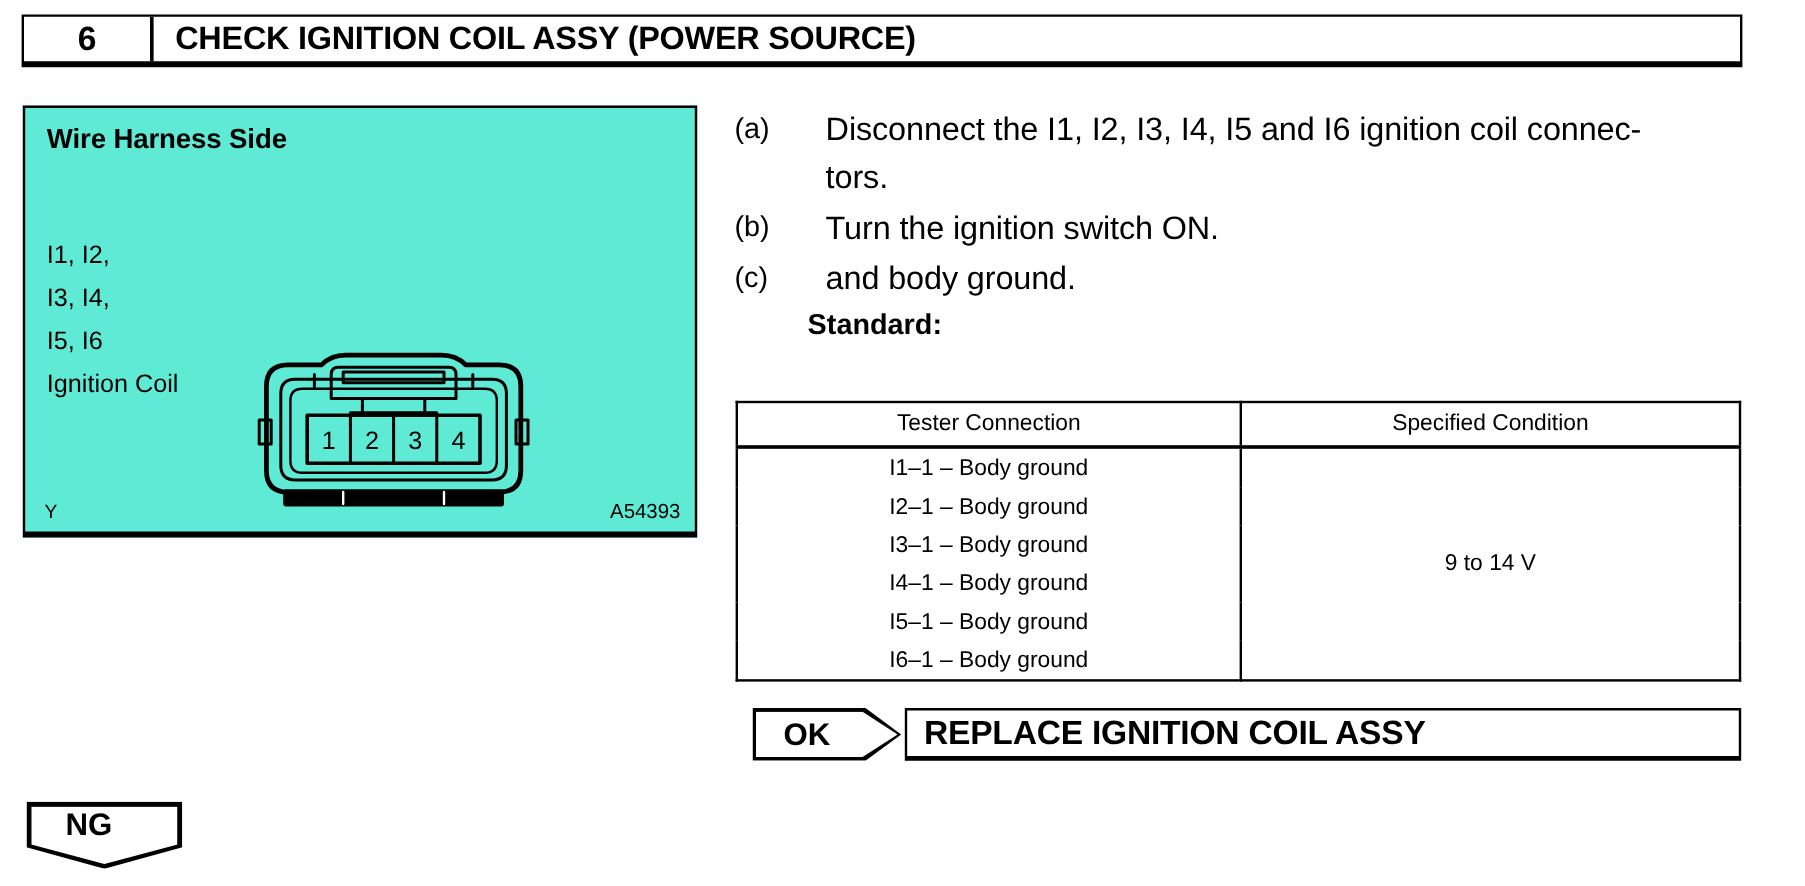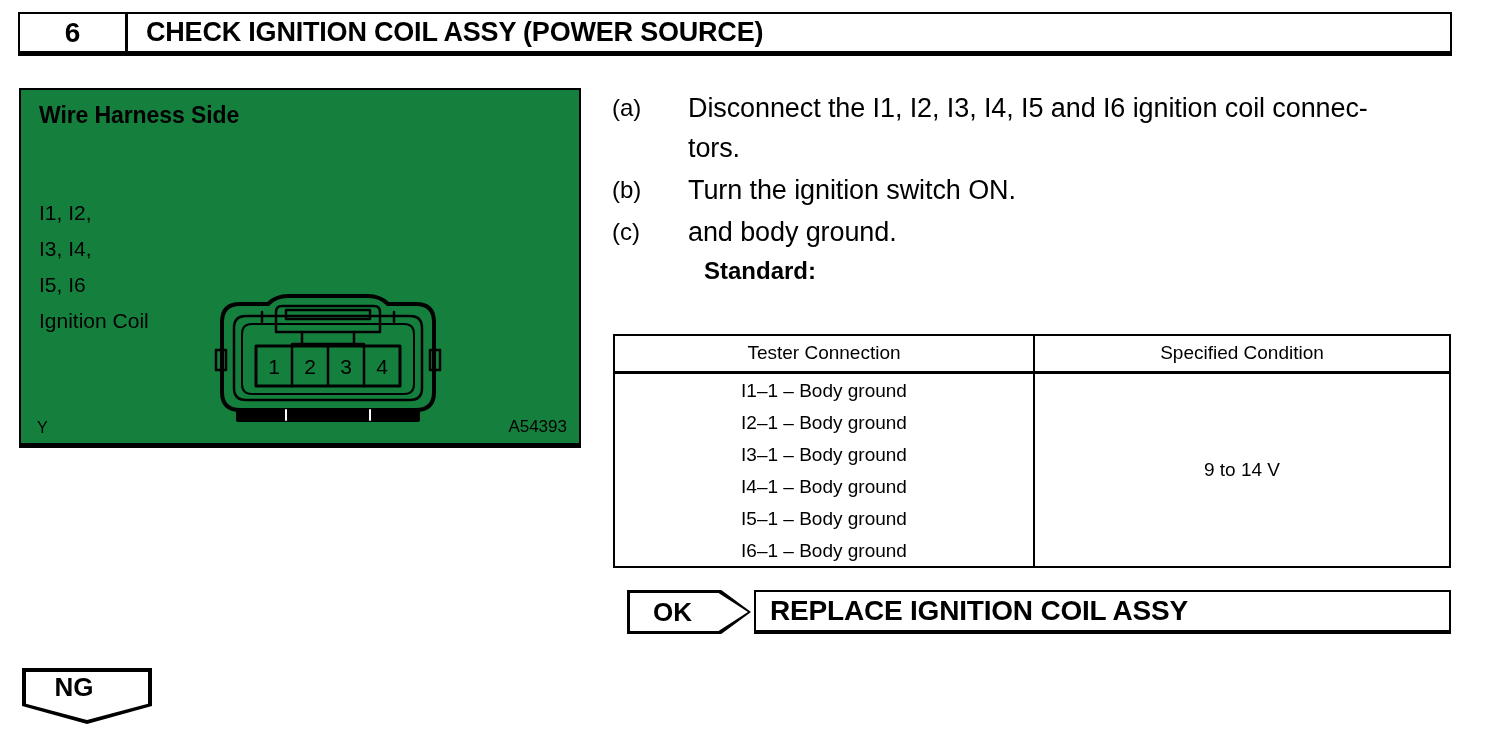--- a/index.html
+++ b/index.html
@@ -59,21 +59,21 @@
   
   .diagram-panel {
     position: absolute;
     left: 19px;
     top: 88px;
     width: 562px;
     height: 360px;
     border: 2px solid #000;
     border-bottom-width: 5px;
     box-sizing: border-box;
-    background: #15803d;
+    background: #5eead4;
   }
   .diagram-title {
     position: absolute;
     left: 18px;
     top: 12px;
     font-size: 23px;
     font-weight: bold;
     letter-spacing: -0.1px;
   }
   .connector-labels {
@@ -126,21 +126,21 @@
     font-size: 24px;
     line-height: 40px;
   }
   .proc-text {
     font-size: 27px;
     line-height: 40px;
     letter-spacing: -0.1px;
   }
   .proc-text .l2 { display: block; }
   .standard-label {
-    margin-left: 92px;
+    margin-left: 61px;
     font-size: 24px;
     font-weight: bold;
     line-height: 34px;
   }
 
   
   .spec-table {
     position: absolute;
     left: 613px;
     top: 334px;

